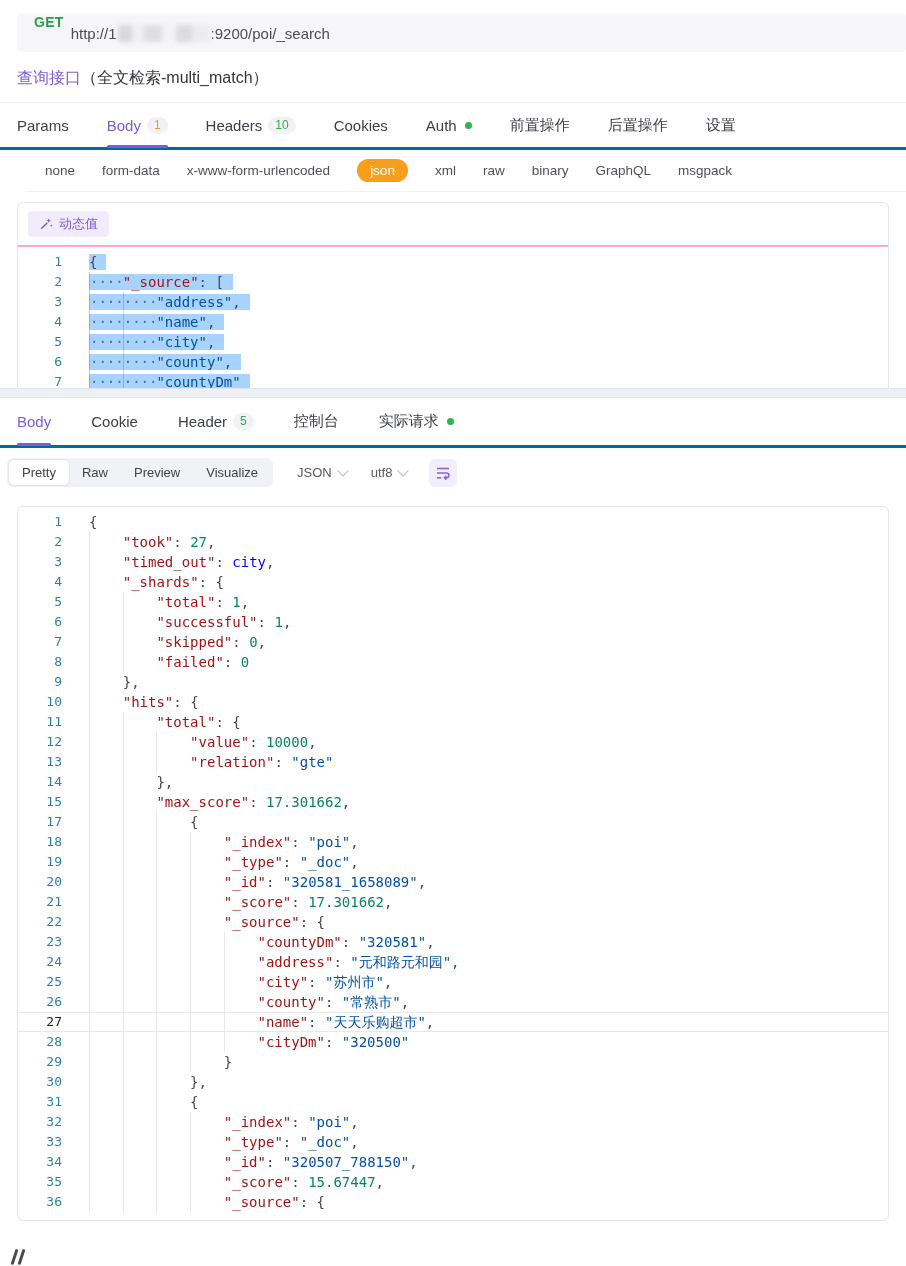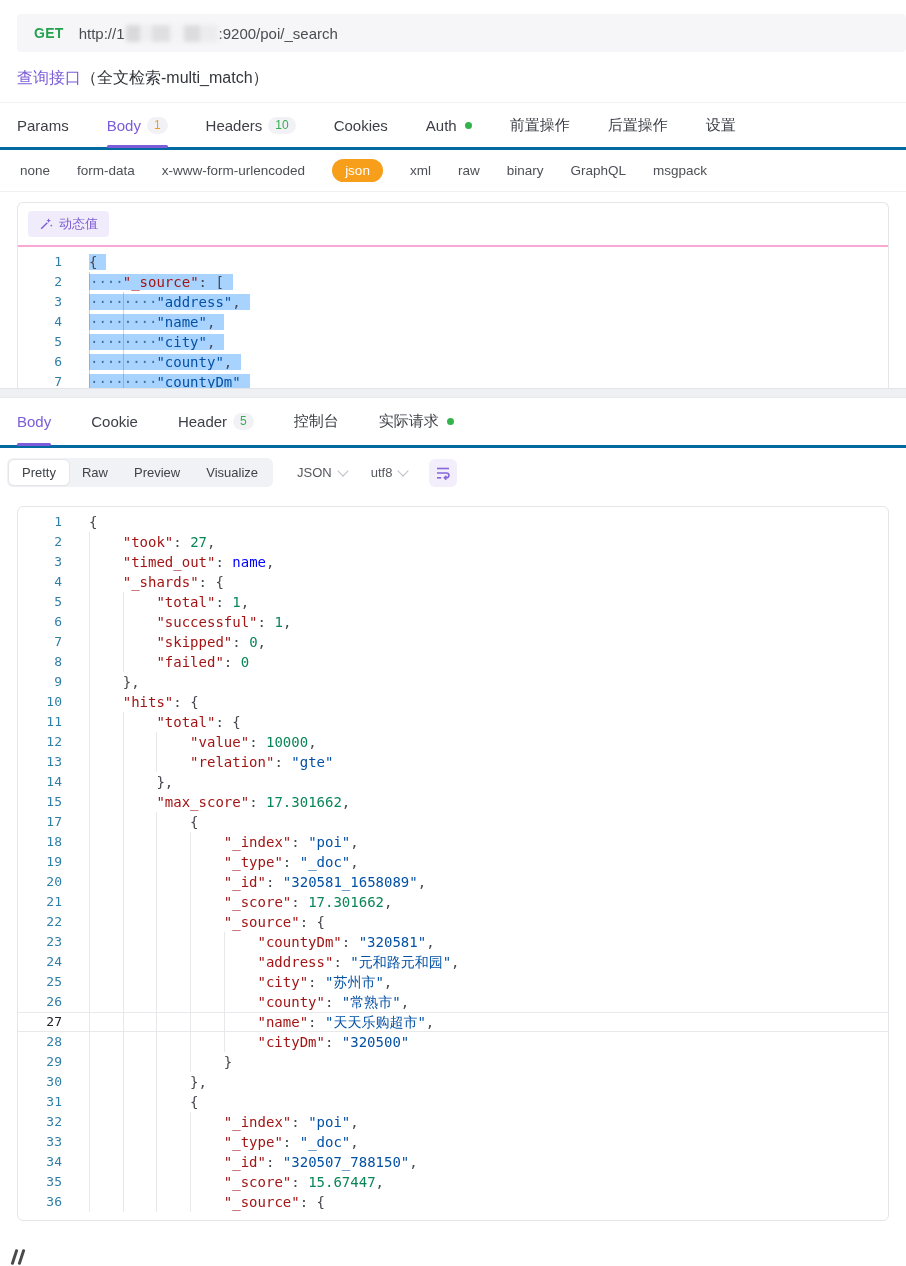--- a/index.html
+++ b/index.html
@@ -4,21 +4,21 @@
 <style>
   html,body{margin:0;padding:0}
   body{
     width:906px;height:1266px;overflow:hidden;position:relative;
     background:#fff;font-family:"Liberation Sans","DejaVu Sans",sans-serif;
     color:#3c3f44;
   }
   
   .urlbar{
     margin:14px 0 0 17px;height:38px;background:#f6f6f8;border-radius:4px;
-    display:flex;align-items:center;padding-left:17px;gap:15px;
+    display:flex;padding-left:17px;gap:7px;
   }
   .method{color:#23a24d;font-weight:bold;font-size:14px;letter-spacing:.3px}
   .url{font-size:15px;color:#4a4d52;display:flex;align-items:center}
   .blurseg{
     display:inline-block;width:92px;height:17px;margin:0 1px;border-radius:2px;
     background:
       linear-gradient(90deg,#d9d9dc 0 14px,#efeff1 14px 26px,#dfdfe2 26px 44px,#f3f3f5 44px 58px,#dcdcdf 58px 74px,#ececee 74px 92px);
     filter:blur(2.2px);vertical-align:-2px;
   }
   
@@ -39,21 +39,21 @@
   }
   .badge{
     background:#f2f2f6;border-radius:9px;padding:1px 7px;font-size:12px;line-height:15px;
   }
   .b-orange{color:#ef9d27}
   .b-green{color:#33ae4f}
   .dot{width:7px;height:7px;border-radius:50%;background:#33b34c;display:inline-block;margin-left:2px}
   
   .btypes{
     display:flex;align-items:center;gap:27px;padding:0 17px 0 20px;height:41px;
-    border-bottom:1px solid #f0f0f3;font-size:13.5px;color:#4d5056;
+    border-bottom:1px solid #f0f0f3;font-size:13.5px;color:#4d5056;margin-left:25px;
   }
   .btype{cursor:pointer}
   .btype.active{
     background:#f79e1b;color:#fff;border-radius:999px;padding:4px 13px;
   }
   
   .editor{margin:10px 17px 0;border:1px solid #e5e6ea;border-radius:6px;background:#fff}
   .editor.request{border-bottom:none;border-radius:6px 6px 0 0}
   .editor-toolbar{padding:8px 10px;border-bottom:2px solid #f9a8d4}
   .dynpill{
@@ -226,21 +226,21 @@
       <path d="M2 12.8 h4.2" stroke="#8668db" stroke-width="1.6"></path>
       <path d="M11.4 10.9 l-2 1.9 2 1.9" stroke="#8668db" stroke-width="1.6"></path>
     </svg>
   </span>
 </div>
 
 <div class="editor response">
   <div class="code-viewport rs" id="res-code">
       <div class="crow"><span class="ln">1</span><span class="lc"><span class="tk-punc">{</span></span></div>
       <div class="crow"><span class="ln">2</span><span class="lc"><span class="guide">&nbsp;&nbsp;&nbsp;&nbsp;</span><span class="tk-key">"took"</span><span class="tk-punc">:</span><span class="tk-punc"> </span><span class="tk-num">27</span><span class="tk-punc">,</span></span></div>
-      <div class="crow"><span class="ln">3</span><span class="lc"><span class="guide">&nbsp;&nbsp;&nbsp;&nbsp;</span><span class="tk-key">"timed_out"</span><span class="tk-punc">:</span><span class="tk-punc"> </span><span class="tk-kw">name</span><span class="tk-punc">,</span></span></div>
+      <div class="crow"><span class="ln">3</span><span class="lc"><span class="guide">&nbsp;&nbsp;&nbsp;&nbsp;</span><span class="tk-key">"timed_out"</span><span class="tk-punc">:</span><span class="tk-punc"> </span><span class="tk-kw">city</span><span class="tk-punc">,</span></span></div>
       <div class="crow"><span class="ln">4</span><span class="lc"><span class="guide">&nbsp;&nbsp;&nbsp;&nbsp;</span><span class="tk-key">"_shards"</span><span class="tk-punc">:</span><span class="tk-punc"> </span><span class="tk-punc">{</span></span></div>
       <div class="crow"><span class="ln">5</span><span class="lc"><span class="guide">&nbsp;&nbsp;&nbsp;&nbsp;</span><span class="guide">&nbsp;&nbsp;&nbsp;&nbsp;</span><span class="tk-key">"total"</span><span class="tk-punc">:</span><span class="tk-punc"> </span><span class="tk-num">1</span><span class="tk-punc">,</span></span></div>
       <div class="crow"><span class="ln">6</span><span class="lc"><span class="guide">&nbsp;&nbsp;&nbsp;&nbsp;</span><span class="guide">&nbsp;&nbsp;&nbsp;&nbsp;</span><span class="tk-key">"successful"</span><span class="tk-punc">:</span><span class="tk-punc"> </span><span class="tk-num">1</span><span class="tk-punc">,</span></span></div>
       <div class="crow"><span class="ln">7</span><span class="lc"><span class="guide">&nbsp;&nbsp;&nbsp;&nbsp;</span><span class="guide">&nbsp;&nbsp;&nbsp;&nbsp;</span><span class="tk-key">"skipped"</span><span class="tk-punc">:</span><span class="tk-punc"> </span><span class="tk-num">0</span><span class="tk-punc">,</span></span></div>
       <div class="crow"><span class="ln">8</span><span class="lc"><span class="guide">&nbsp;&nbsp;&nbsp;&nbsp;</span><span class="guide">&nbsp;&nbsp;&nbsp;&nbsp;</span><span class="tk-key">"failed"</span><span class="tk-punc">:</span><span class="tk-punc"> </span><span class="tk-num">0</span></span></div>
       <div class="crow"><span class="ln">9</span><span class="lc"><span class="guide">&nbsp;&nbsp;&nbsp;&nbsp;</span><span class="tk-punc">}</span><span class="tk-punc">,</span></span></div>
       <div class="crow"><span class="ln">10</span><span class="lc"><span class="guide">&nbsp;&nbsp;&nbsp;&nbsp;</span><span class="tk-key">"hits"</span><span class="tk-punc">:</span><span class="tk-punc"> </span><span class="tk-punc">{</span></span></div>
       <div class="crow"><span class="ln">11</span><span class="lc"><span class="guide">&nbsp;&nbsp;&nbsp;&nbsp;</span><span class="guide">&nbsp;&nbsp;&nbsp;&nbsp;</span><span class="tk-key">"total"</span><span class="tk-punc">:</span><span class="tk-punc"> </span><span class="tk-punc">{</span></span></div>
       <div class="crow"><span class="ln">12</span><span class="lc"><span class="guide">&nbsp;&nbsp;&nbsp;&nbsp;</span><span class="guide">&nbsp;&nbsp;&nbsp;&nbsp;</span><span class="guide">&nbsp;&nbsp;&nbsp;&nbsp;</span><span class="tk-key">"value"</span><span class="tk-punc">:</span><span class="tk-punc"> </span><span class="tk-num">10000</span><span class="tk-punc">,</span></span></div>
       <div class="crow"><span class="ln">13</span><span class="lc"><span class="guide">&nbsp;&nbsp;&nbsp;&nbsp;</span><span class="guide">&nbsp;&nbsp;&nbsp;&nbsp;</span><span class="guide">&nbsp;&nbsp;&nbsp;&nbsp;</span><span class="tk-key">"relation"</span><span class="tk-punc">:</span><span class="tk-punc"> </span><span class="tk-str">"gte"</span></span></div>

